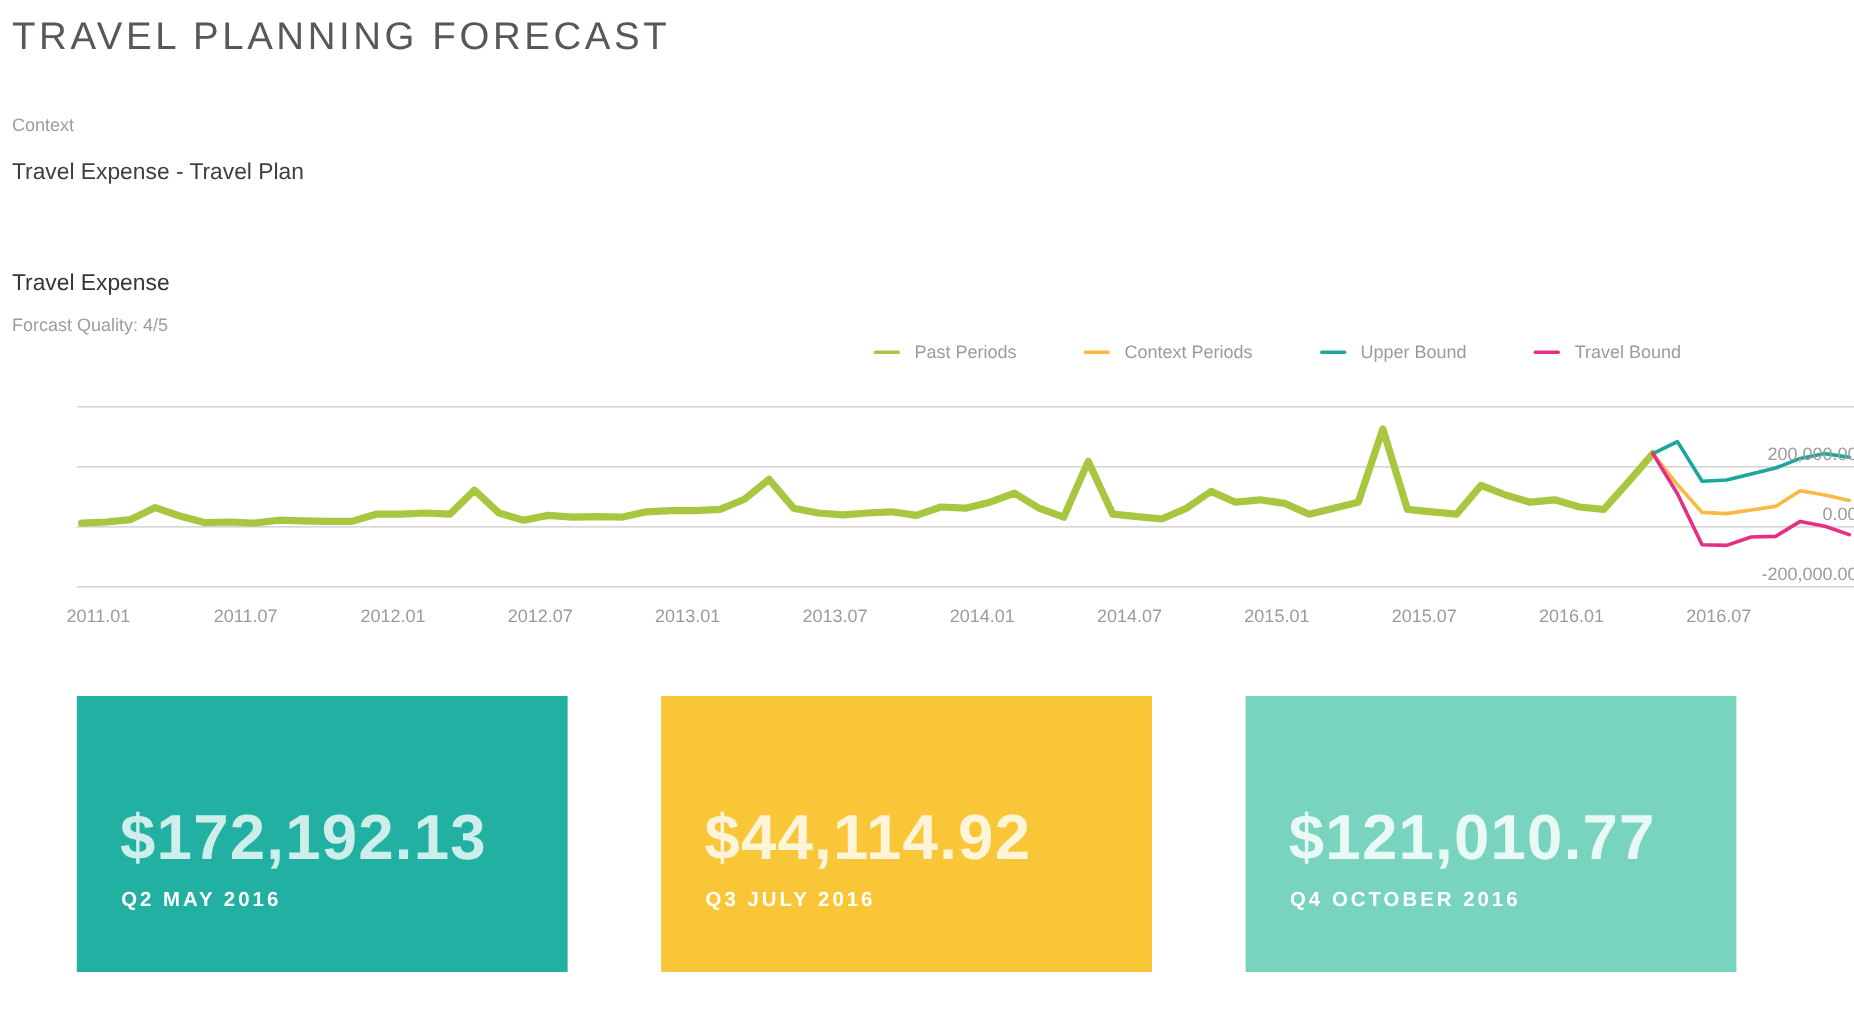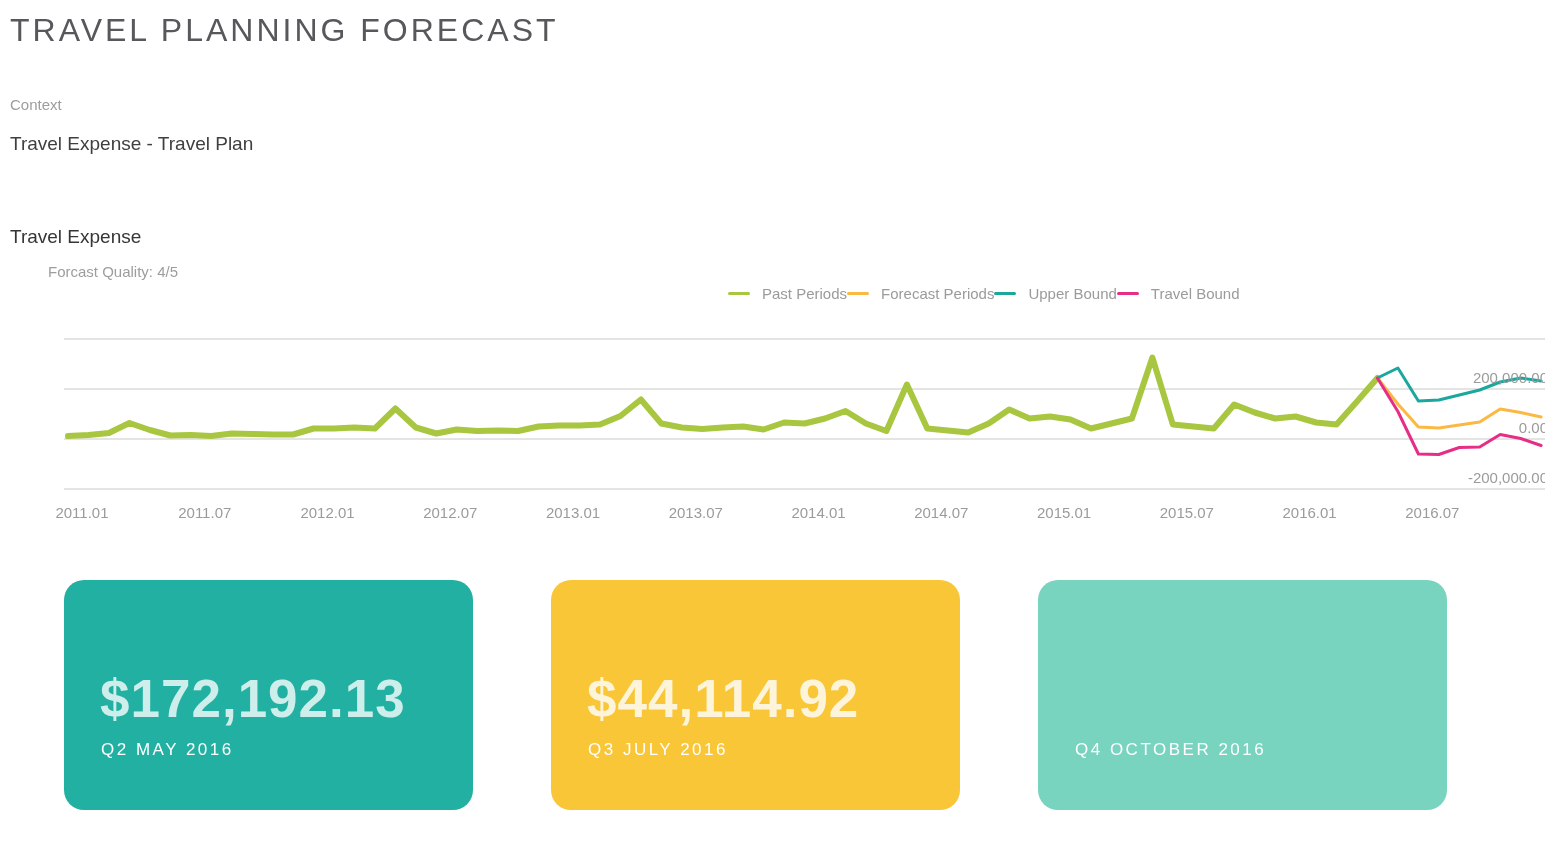--- a/index.html
+++ b/index.html
@@ -21,25 +21,25 @@
   .context-value{
     position:absolute;left:10px;top:133px;
     font-size:19px;color:#3f3f3f;
   }
   .section-title{
     position:absolute;left:10px;top:226px;
     font-size:19px;color:#363636;text-align:right;
   }
   .section-quality{
     position:absolute;left:10px;top:263px;
-    font-size:15px;color:#9d9d9d;margin-left:38px;
+    font-size:15px;color:#9d9d9d;
   }
   .legend{
     position:absolute;left:728px;top:283px;
-    display:flex;flex-direction:row;align-items:center;
+    display:flex;flex-direction:row;align-items:center;gap:56px;
     height:20px;
   }
   .legend-item{display:flex;align-items:center;gap:12px;cursor:default;}
   .legend-swatch{display:inline-block;width:22px;height:3px;border-radius:2px;}
   .legend-label{font-size:15px;color:#9b9b9b;white-space:nowrap;}
   .chart-wrap{
     position:absolute;left:12px;top:330px;width:1513px;height:200px;padding-left:24px;
   }
   .axis-label{
     font-size:15px;fill:#9b9b9b;
@@ -47,30 +47,29 @@
   }
   .cards{
     position:absolute;left:64px;top:580px;width:1383px;height:230px;
     display:flex;flex-direction:row;justify-content:space-between;
   }
   .card{
     width:409px;height:230px;
     position:relative;
     box-sizing:border-box;
     padding:0 57px;
-    border-radius:20px;
   }
   .card-amount{
     position:absolute;left:36px;top:88px;
     font-size:53px;font-weight:700;letter-spacing:1px;
     white-space:nowrap;
   }
   .card-period{
     position:absolute;left:37px;top:160px;
-    font-size:17px;font-weight:400;letter-spacing:2.5px;
+    font-size:17px;font-weight:700;letter-spacing:2.5px;
     color:#ffffff;white-space:nowrap;
   }
 </style>
 </head>
 <body>
 
 <div class="page-title">TRAVEL PLANNING FORECAST</div>
 
 <div class="context-label">Context</div>
 <div class="context-value">Travel Expense - Travel Plan</div>
@@ -78,21 +77,21 @@
 <div class="section-title">Travel Expense</div>
 <div class="section-quality">Forcast Quality: 4/5</div>
 
 <div class="legend" id="legend">
     <div class="legend-item">
       <span class="legend-swatch" style="background: rgb(168, 198, 63);"></span>
       <span class="legend-label">Past Periods</span>
     </div>
     <div class="legend-item">
       <span class="legend-swatch" style="background: rgb(251, 184, 67);"></span>
-      <span class="legend-label">Forecast Periods</span>
+      <span class="legend-label">Context Periods</span>
     </div>
     <div class="legend-item">
       <span class="legend-swatch" style="background: rgb(27, 167, 155);"></span>
       <span class="legend-label">Upper Bound</span>
     </div>
     <div class="legend-item">
       <span class="legend-swatch" style="background: rgb(230, 46, 135);"></span>
       <span class="legend-label">Travel Bound</span>
     </div>
   </div>
@@ -128,15 +127,16 @@
 <div class="cards">
   <div class="card" style="background: rgb(33, 176, 161);">
     <div class="card-amount" style="color: rgb(205, 238, 234);">$172,192.13</div>
     <div class="card-period" style="color: rgb(255, 255, 255);">Q2 MAY 2016</div>
   </div>
   <div class="card" style="background: rgb(248, 198, 54);">
     <div class="card-amount" style="color: rgb(253, 244, 217);">$44,114.92</div>
     <div class="card-period" style="color: rgb(255, 255, 255);">Q3 JULY 2016</div>
   </div>
   <div class="card" style="background: rgb(120, 211, 191);">
+    <div class="card-amount" style="color: rgb(233, 249, 244);">$121,010.77</div>
     <div class="card-period" style="color: rgb(255, 255, 255);">Q4 OCTOBER 2016</div>
   </div>
 </div>
 
 </body></html>

